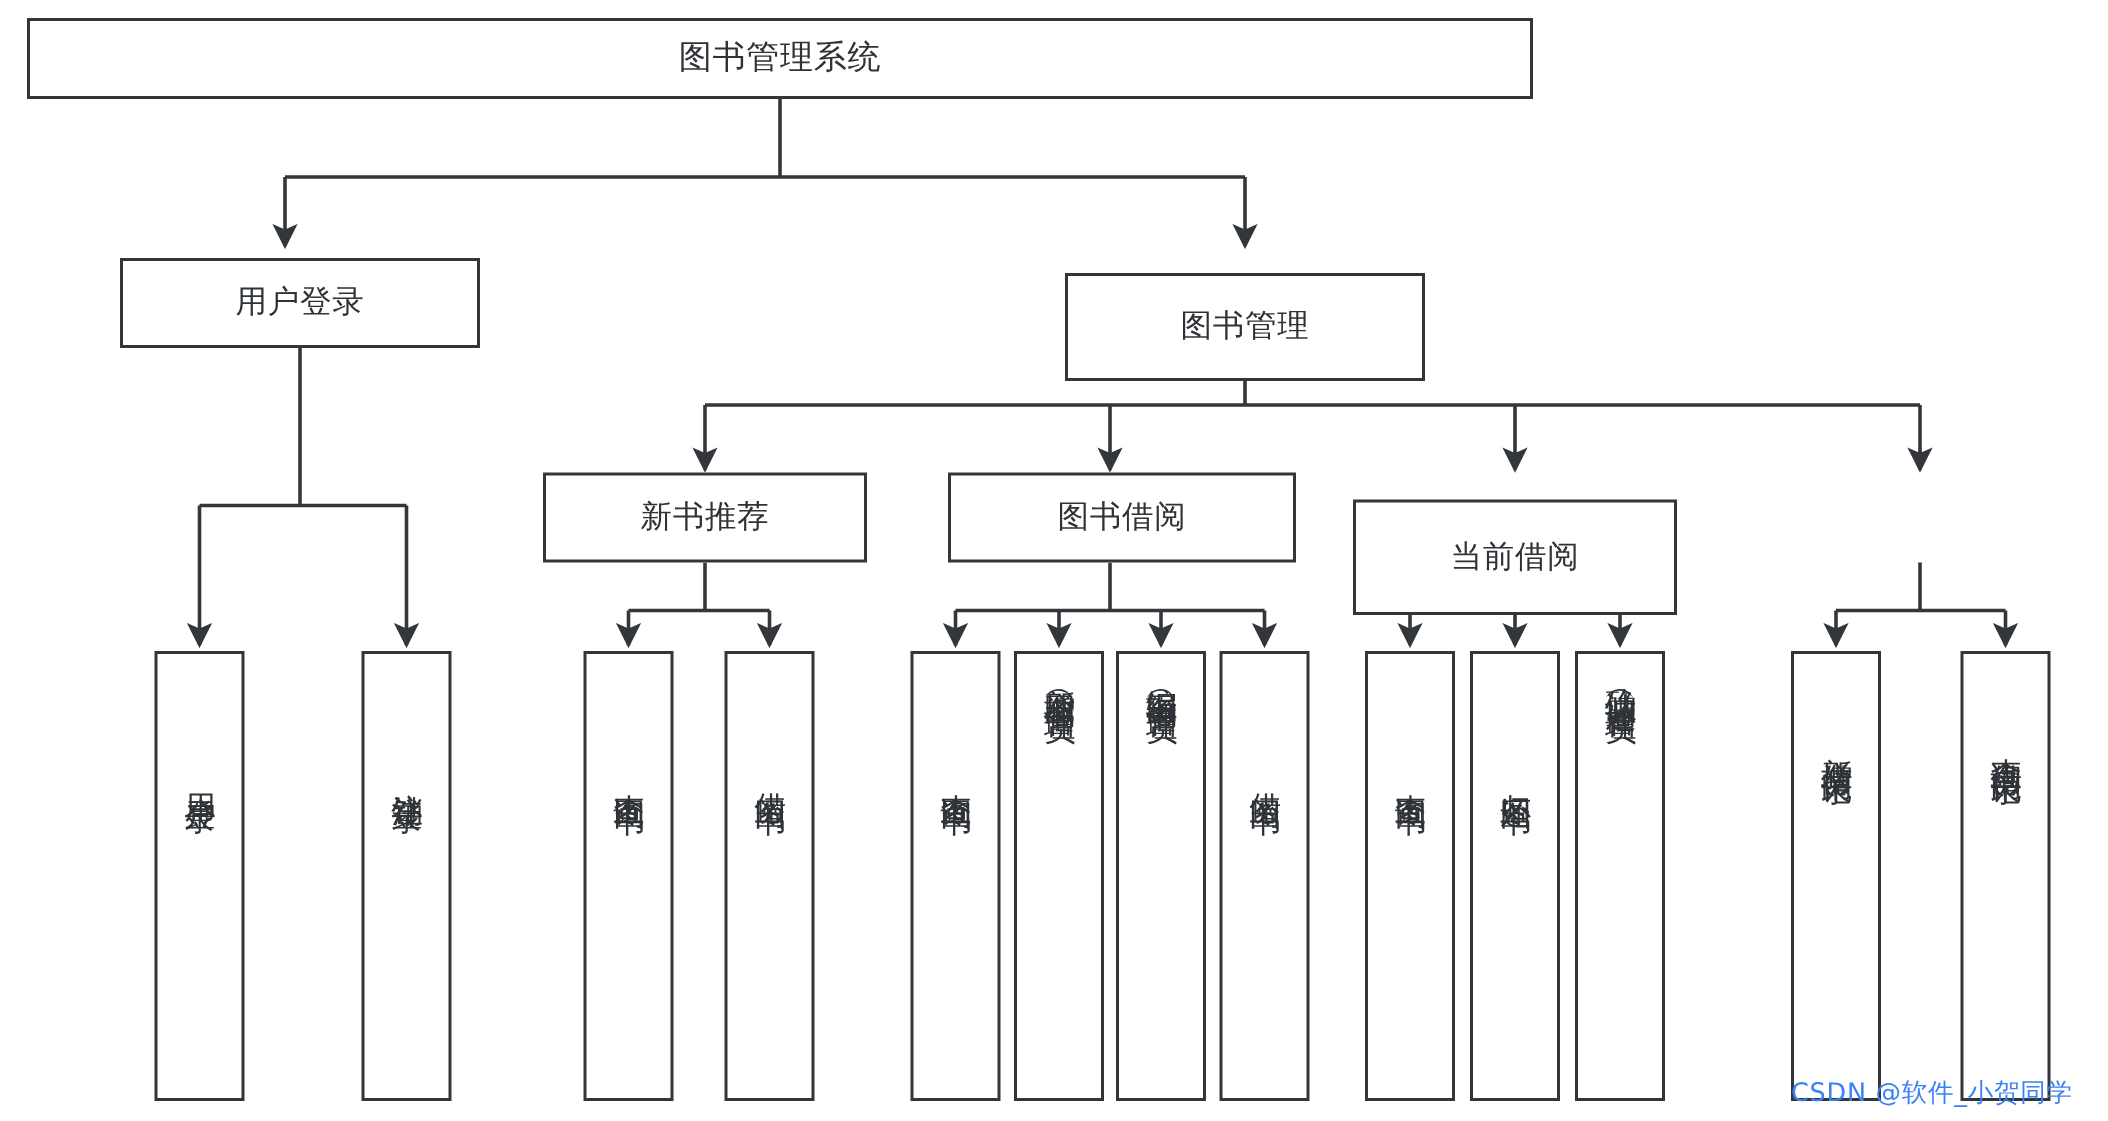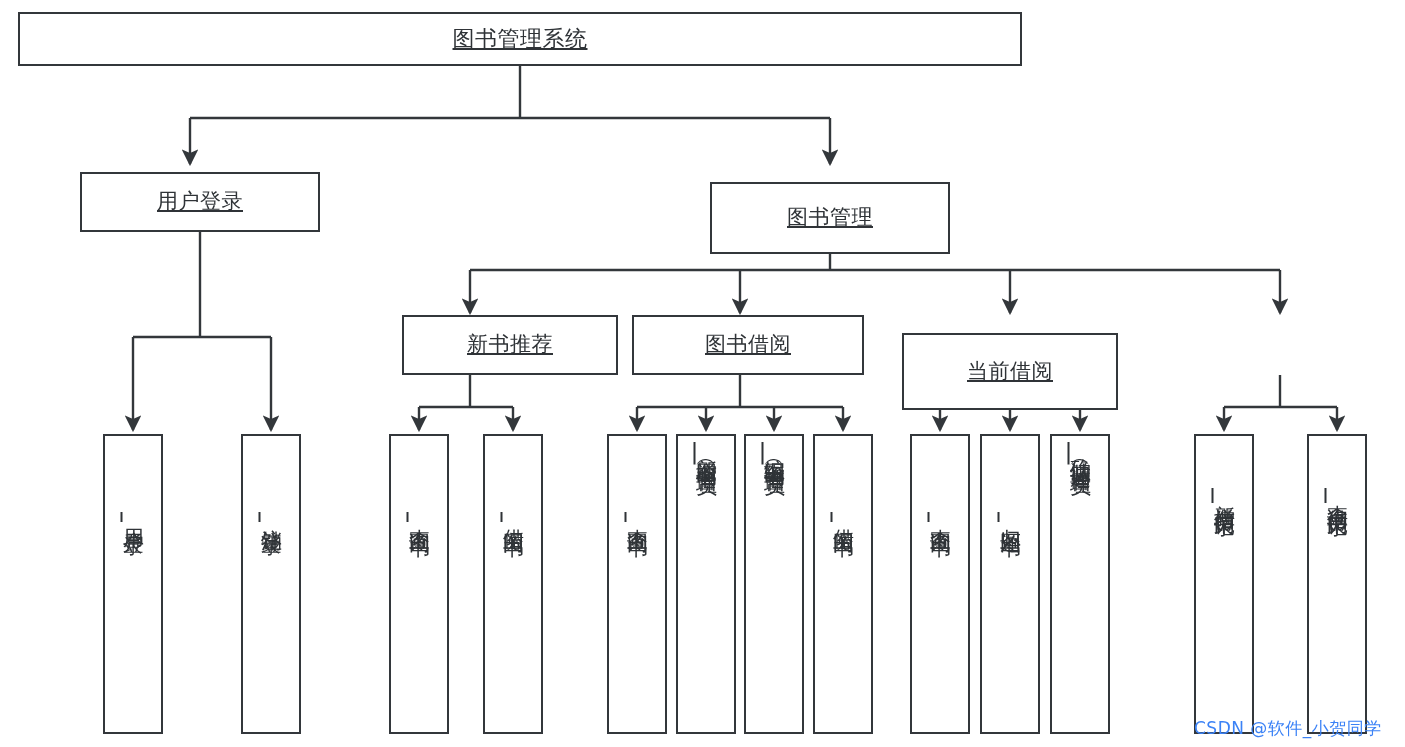--- a/index.html
+++ b/index.html
@@ -37,21 +37,20 @@
     justify-content: center;
     z-index: 3;
   }
   .node-label {
     font-size: 21px;
     line-height: 1.22;
     letter-spacing: 0.5px;
     color: #2f3337;
     text-align: left;
     white-space: nowrap;
-    text-decoration: underline;
   }
   .node.root .node-label { font-size: 22px; }
   .leaf {
     align-items: flex-start;
     justify-content: center;
     padding-top: 0;
   }
   .leaf .node-label {
     writing-mode: vertical-rl;
     text-orientation: upright;
@@ -134,21 +133,21 @@
   </div>
 
   <div class="node" style="left:80px; top:172px; width:240px; height:60px;">
     <span class="node-label">用户登录</span>
   </div>
 
   <div class="node" style="left:710px; top:182px; width:240px; height:72px;">
     <span class="node-label">图书管理</span>
   </div>
 
-  <div class="node" style="left:362px; top:315px; width:216px; height:60px;margin-left:40px;">
+  <div class="node" style="left:362px; top:315px; width:216px; height:60px;">
     <span class="node-label">新书推荐</span>
   </div>
 
   <div class="node" style="left:632px; top:315px; width:232px; height:60px;">
     <span class="node-label">图书借阅</span>
   </div>
 
   <div class="node" style="left:902px; top:333px; width:216px; height:77px;">
     <span class="node-label">当前借阅</span>
   </div>

